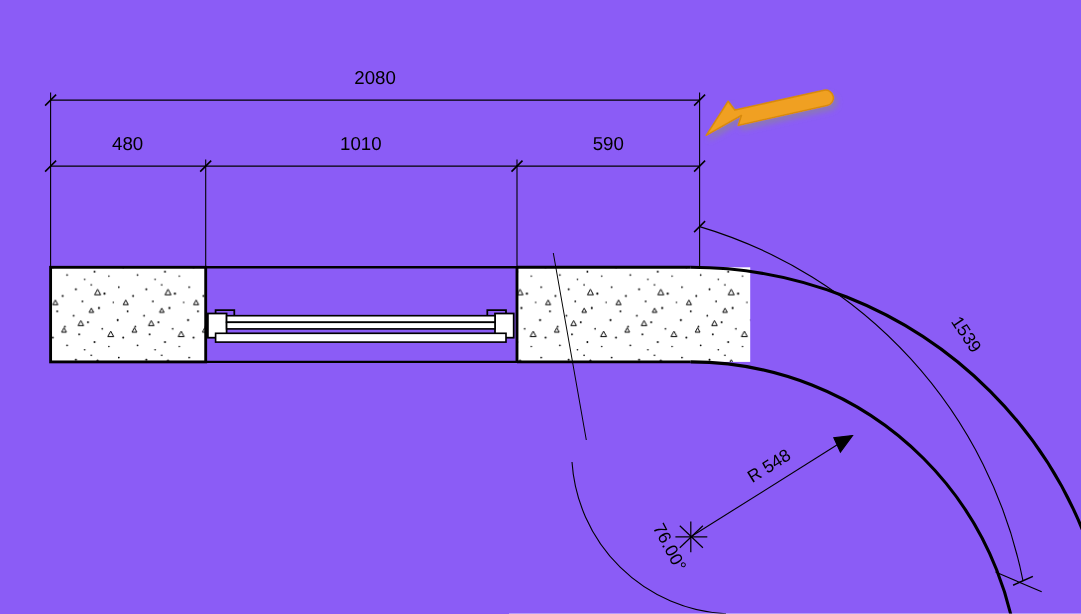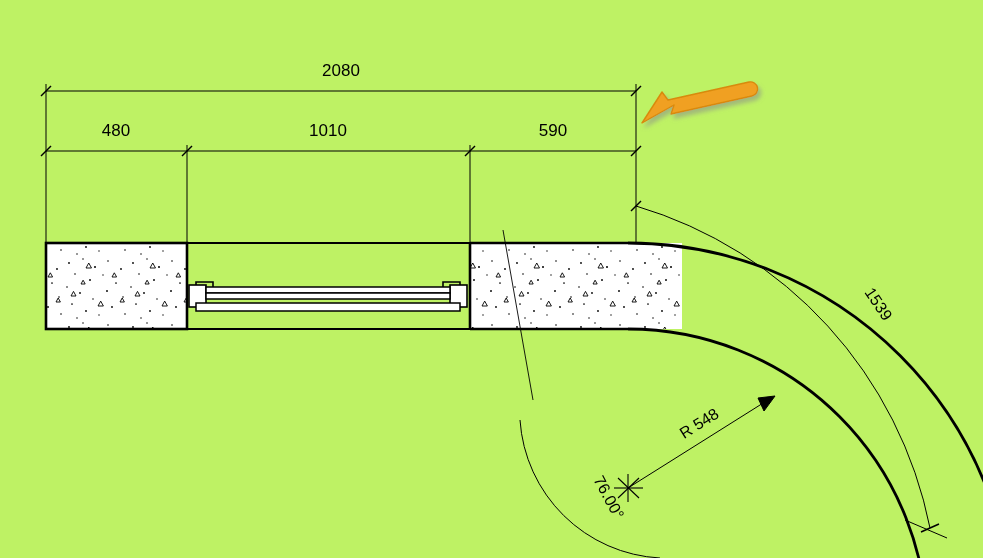--- a/index.html
+++ b/index.html
@@ -7,21 +7,21 @@
     padding: 0;
     background: #ffffff;
   }
   body {
     font-family: "Liberation Sans", sans-serif;
   }
   #cad-viewport {
     position: relative;
     width: 983px;
     height: 558px;
-    background: #bef264;
+    background: #8b5cf6;
     overflow: hidden;
   }
   #cad-svg {
     position: absolute;
     left: 0;
     top: 0;
     width: 983px;
     height: 558px;
     display: block;
   }

